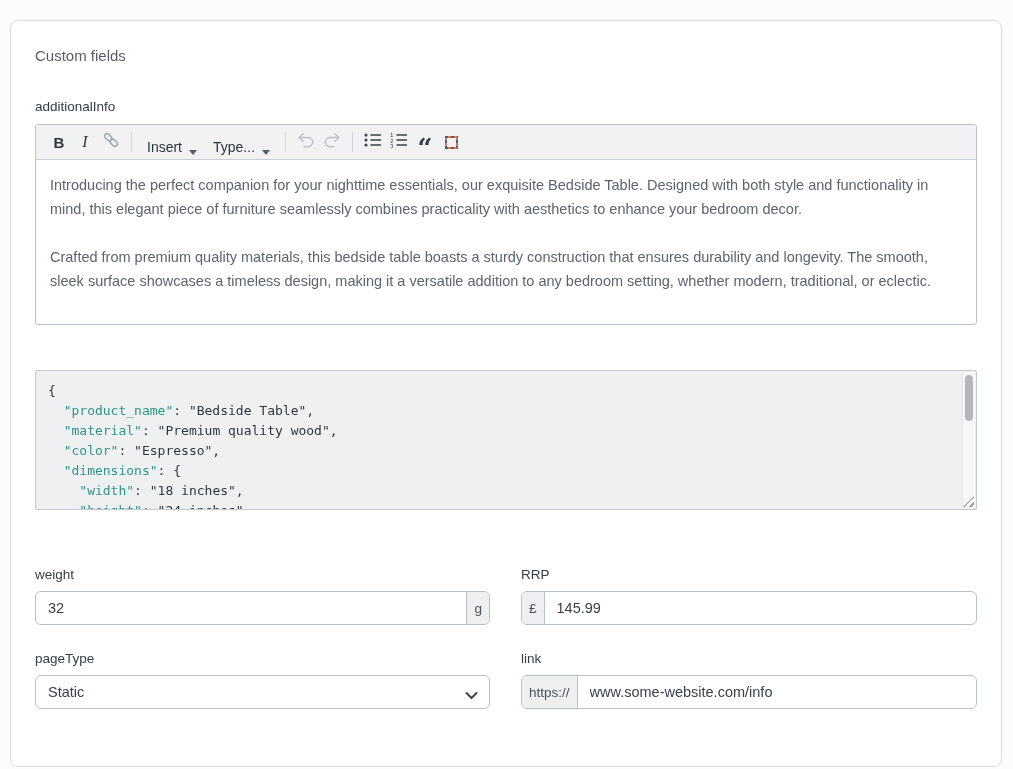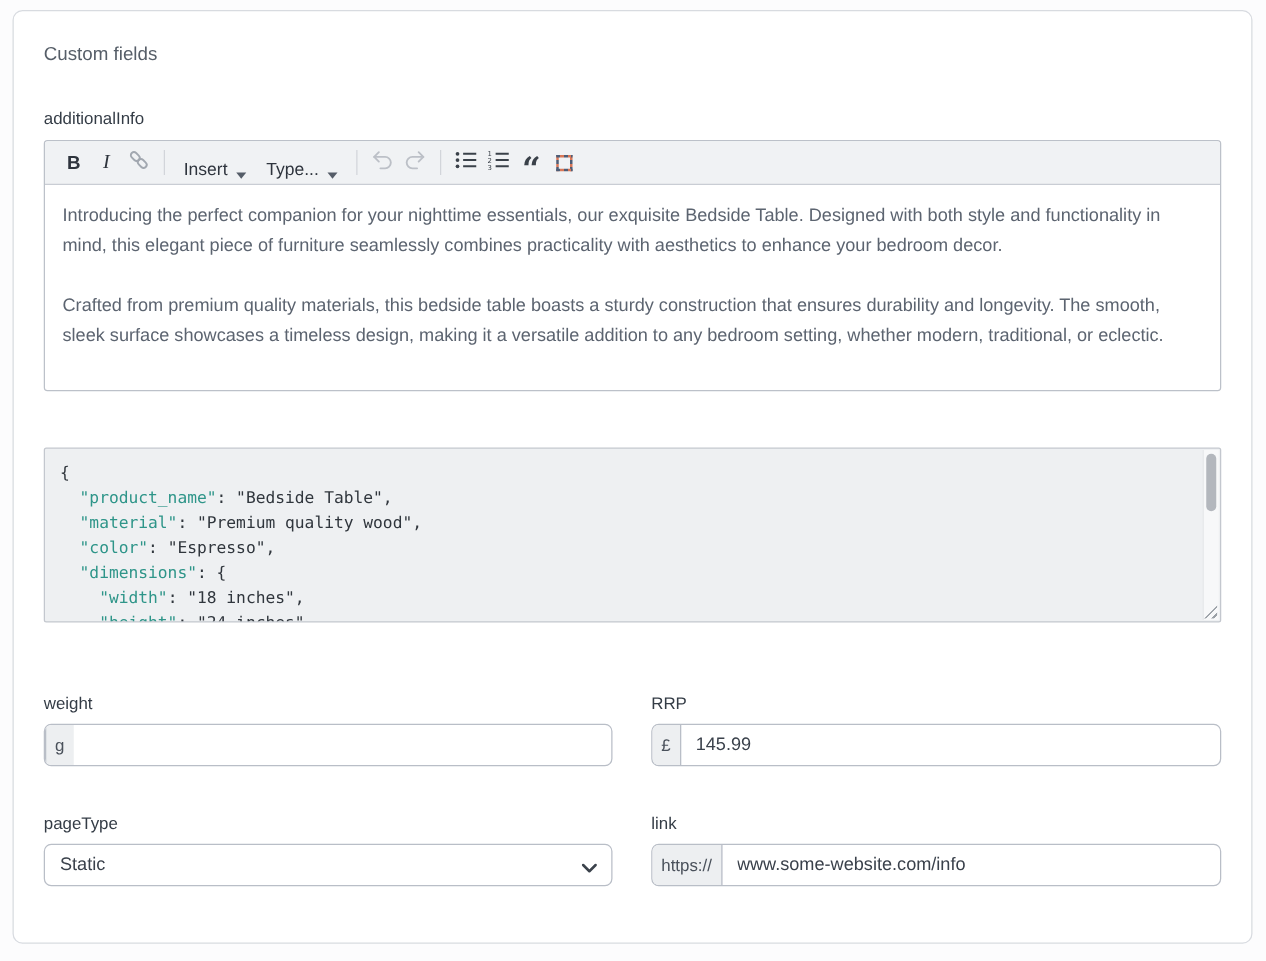--- a/index.html
+++ b/index.html
@@ -5,21 +5,21 @@
   * { box-sizing: border-box; }
   html, body {
     margin: 0; padding: 0;
     width: 1013px; height: 769px;
     background: #fcfcfd;
     font-family: "Liberation Sans", "DejaVu Sans", sans-serif;
     overflow: hidden;
   }
   .card {
     position: absolute;
-    left: 10px; top: 8px;
+    left: 10px; top: 20px;
     width: 992px; height: 747px;
     background: #ffffff;
     border: 1px solid #d8dbe0;
     border-radius: 8px;
     padding: 26px 24px 23px 24px;
   }
   .card-title {
     font-size: 15px;
     line-height: 18px;
     color: #565e68;
@@ -130,21 +130,21 @@
     clip-path: polygon(100% 0, 100% 100%, 0 100%);
   }
 
   
   .grid-row {
     display: grid;
     grid-template-columns: 455px 456px;
     column-gap: 31px;
   }
   .row-1 { margin-top: 57px; }
-  .row-2 { margin-top: 38px; }
+  .row-2 { margin-top: 26px; }
   .field-label-sm { margin-bottom: 8px; }
   .input-group {
     display: flex;
     height: 34px;
     border: 1px solid #b9bec7;
     border-radius: 6px;
     overflow: hidden;
     background: #fff;
   }
   .input-group input {
@@ -293,20 +293,21 @@
         <div class="code-scrollbar-thumb"></div>
       </div>
       <div class="resize-grip"></div>
     </div>
   </div>
 
   <div class="grid-row row-1">
     <div>
       <div class="field-label field-label-sm">weight</div>
       <div class="input-group">
+        <input type="text" value="32" style="">
         <span class="addon addon-right">g</span>
       </div>
     </div>
     <div>
       <div class="field-label field-label-sm">RRP</div>
       <div class="input-group">
         <span class="addon addon-left">£</span>
         <input type="text" value="145.99" style="">
       </div>
     </div>

